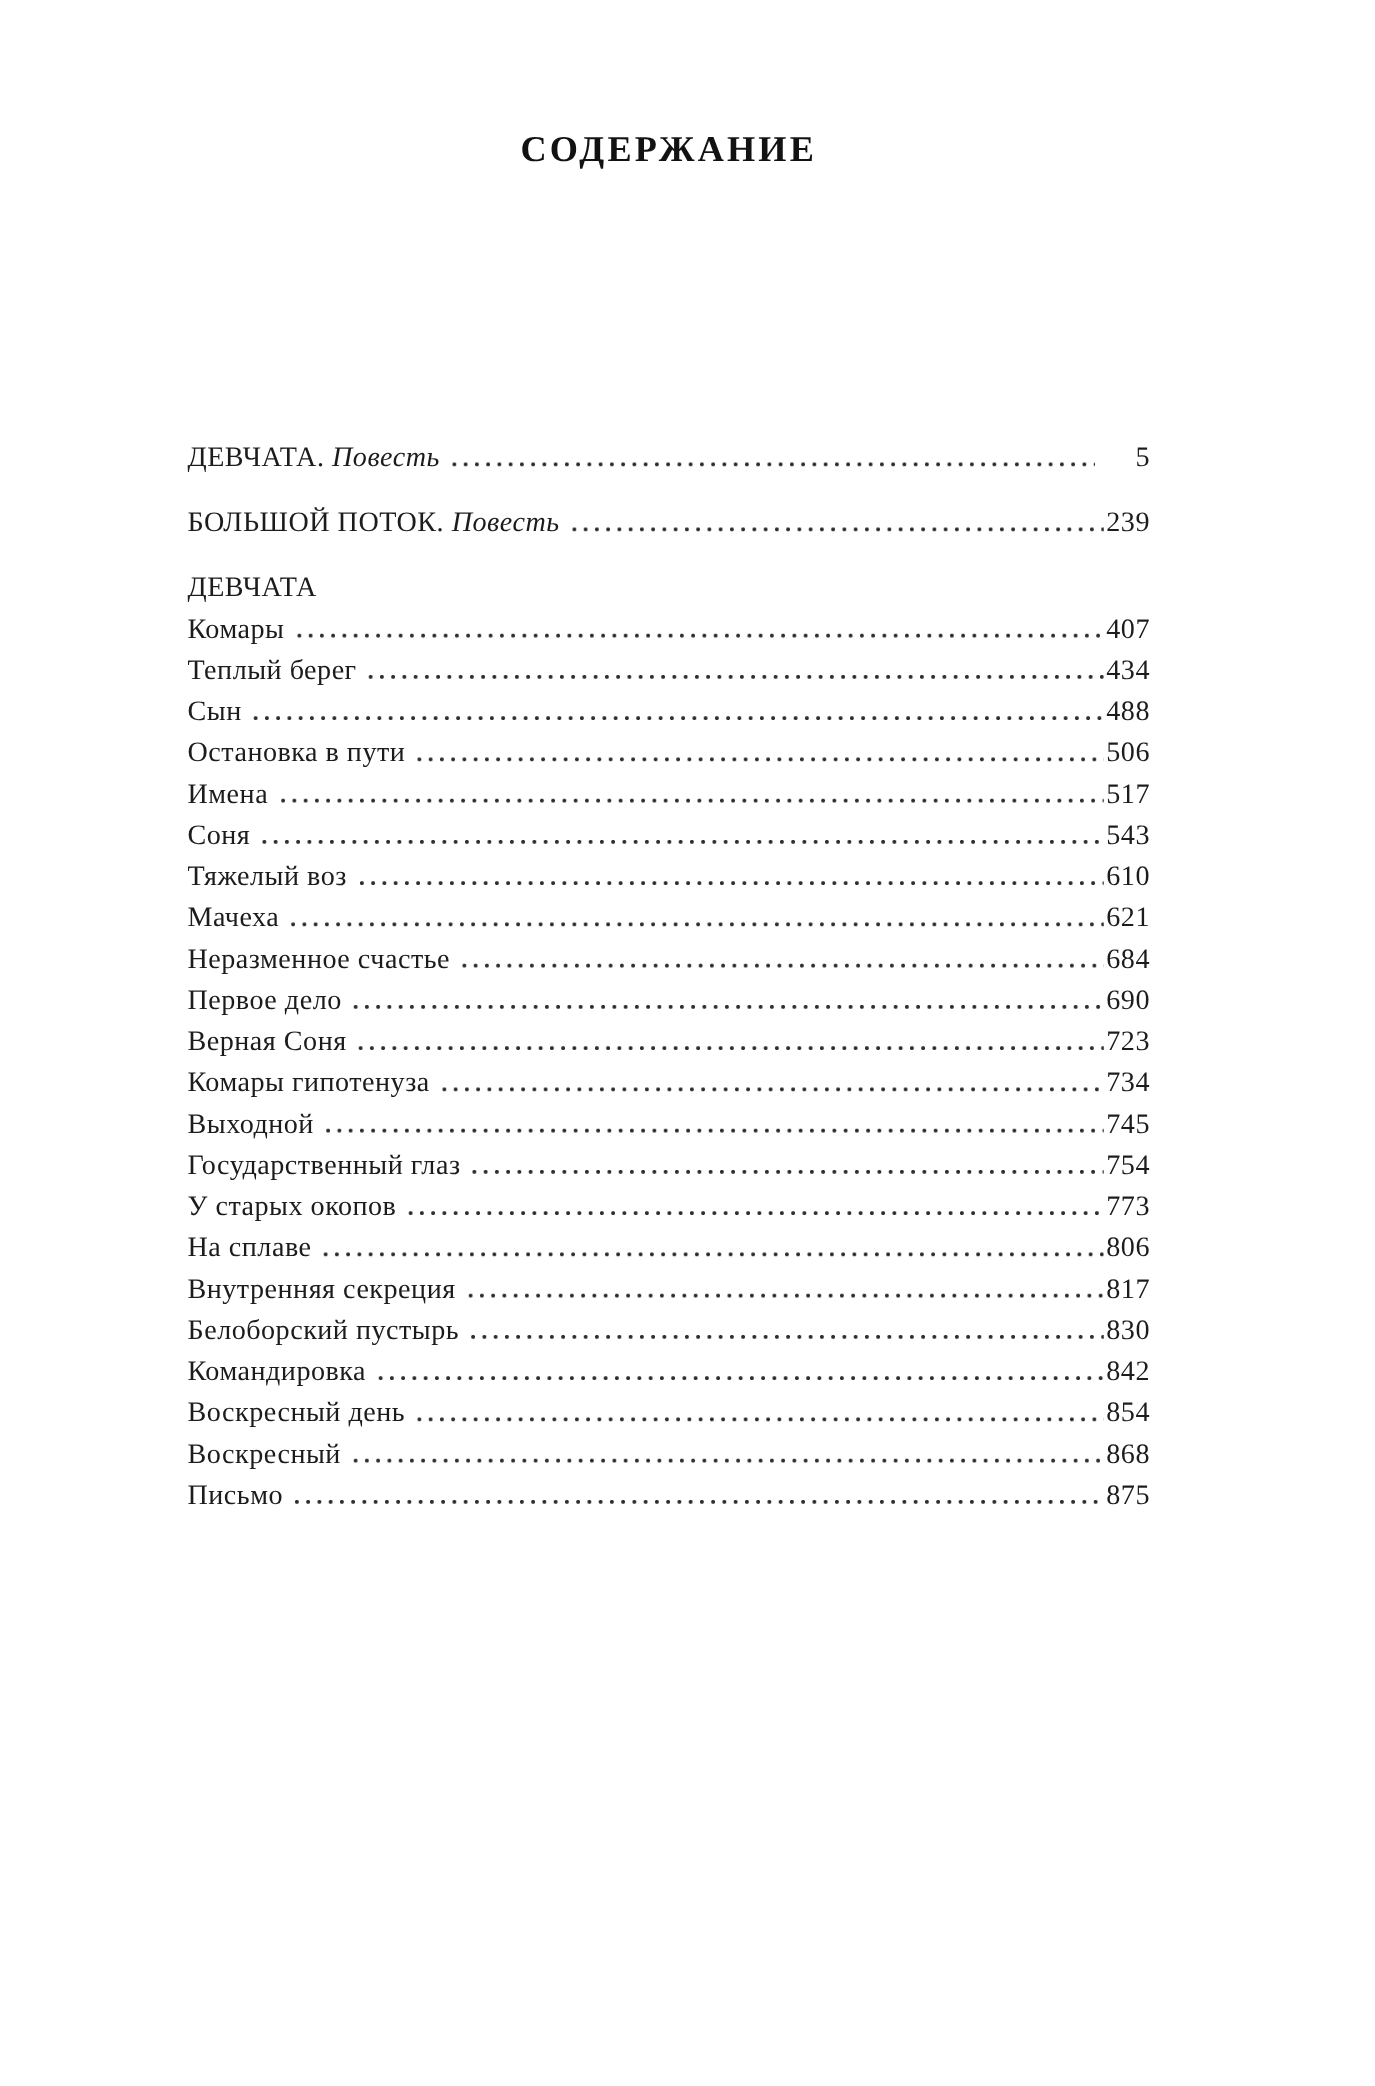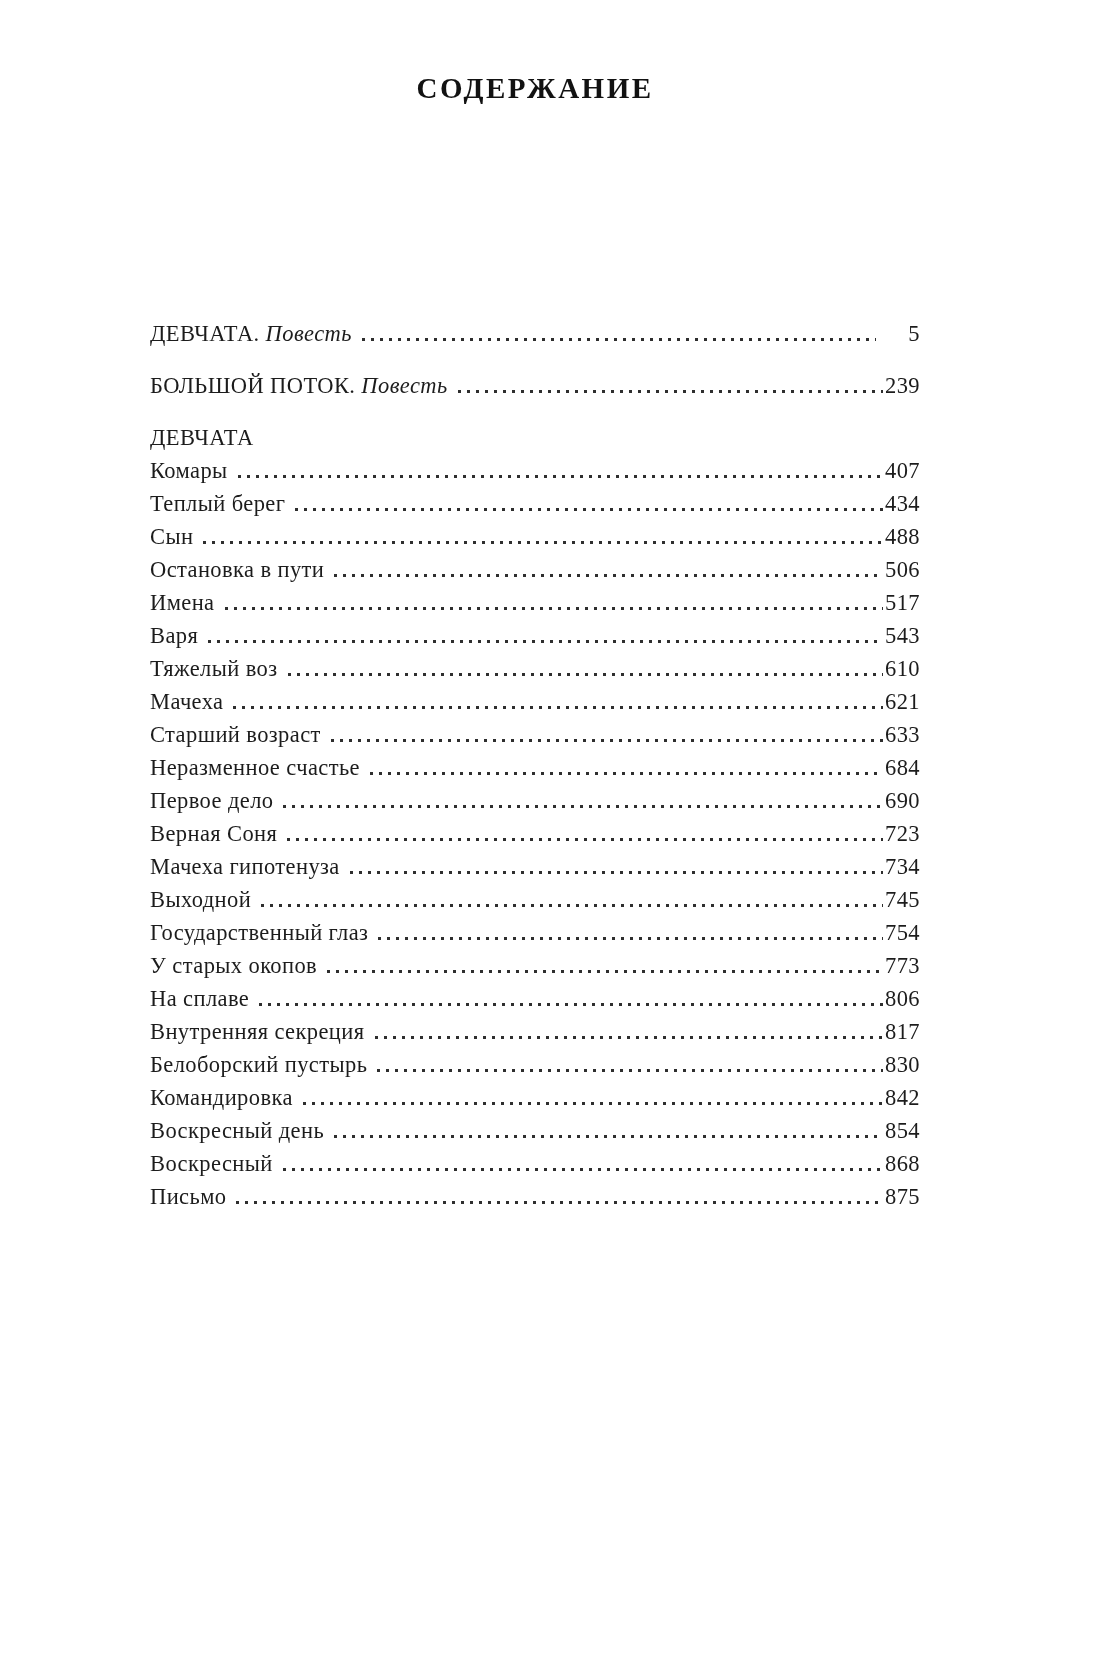--- a/index.html
+++ b/index.html
@@ -11,21 +11,21 @@
     width: 1100px;
     height: 1669px;
     font-family: "Liberation Serif", "DejaVu Serif", serif;
     color: #1c1c1c;
     overflow: hidden;
   }
   .page {
     width: 1100px;
     height: 1669px;
     box-sizing: border-box;
-    padding-top: 72px;
+    padding-top: 104px;
     background: #ffffff;
   }
   .page-title {
     width: 770px;
     margin: 0 auto 0 150px;
     text-align: center;
     font-size: 29px;
     font-weight: bold;
     letter-spacing: 2.5px;
     color: #121212;
@@ -113,56 +113,51 @@
         <span class="toc-title"><span>Остановка в пути</span></span>
         <span class="leader"></span>
         <span class="toc-page">506</span>
       </div>
       <div class="toc-row story">
         <span class="toc-title"><span>Имена</span></span>
         <span class="leader"></span>
         <span class="toc-page">517</span>
       </div>
       <div class="toc-row story">
-        <span class="toc-title"><span>Варя</span></span>
+        <span class="toc-title"><span>Соня</span></span>
         <span class="leader"></span>
         <span class="toc-page">543</span>
       </div>
       <div class="toc-row story">
         <span class="toc-title"><span>Тяжелый воз</span></span>
         <span class="leader"></span>
         <span class="toc-page">610</span>
       </div>
       <div class="toc-row story">
         <span class="toc-title"><span>Мачеха</span></span>
         <span class="leader"></span>
         <span class="toc-page">621</span>
       </div>
       <div class="toc-row story">
-        <span class="toc-title"><span>Старший возраст</span></span>
-        <span class="leader"></span>
-        <span class="toc-page">633</span>
-      </div>
-      <div class="toc-row story">
         <span class="toc-title"><span>Неразменное счастье</span></span>
         <span class="leader"></span>
         <span class="toc-page">684</span>
       </div>
       <div class="toc-row story">
         <span class="toc-title"><span>Первое дело</span></span>
         <span class="leader"></span>
         <span class="toc-page">690</span>
       </div>
       <div class="toc-row story">
         <span class="toc-title"><span>Верная Соня</span></span>
         <span class="leader"></span>
         <span class="toc-page">723</span>
       </div>
       <div class="toc-row story">
-        <span class="toc-title"><span>Мачеха гипотенуза</span></span>
+        <span class="toc-title"><span>Комары гипотенуза</span></span>
         <span class="leader"></span>
         <span class="toc-page">734</span>
       </div>
       <div class="toc-row story">
         <span class="toc-title"><span>Выходной</span></span>
         <span class="leader"></span>
         <span class="toc-page">745</span>
       </div>
       <div class="toc-row story">
         <span class="toc-title"><span>Государственный глаз</span></span>

